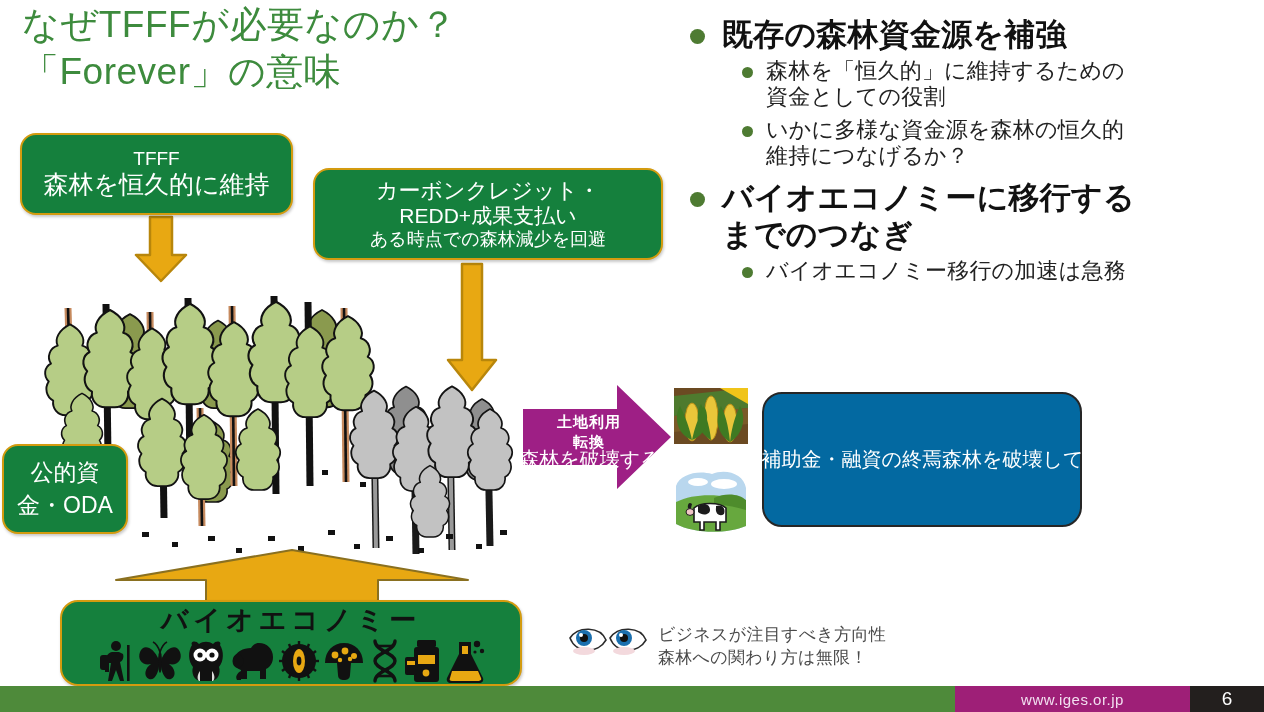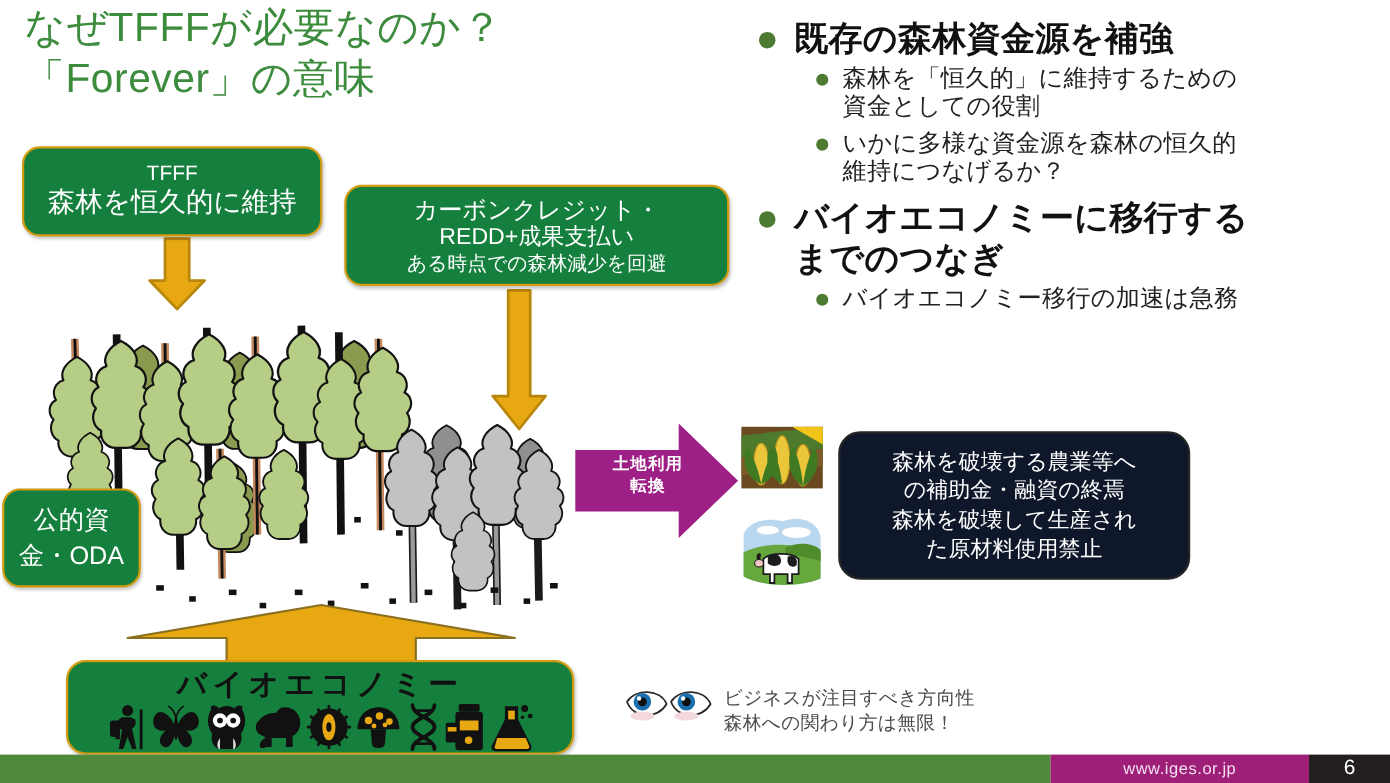--- a/index.html
+++ b/index.html
@@ -58,37 +58,37 @@
   #credit-box{left:313px;top:168px;width:350px;height:92px;}
   #credit-box .ln1{font-size:22px;}
   #credit-box .ln2{font-size:21px;}
   #credit-box .ln3{font-size:18px;}
 
   #oda-box{left:2px;top:444px;width:126px;height:90px;}
   #oda-box .ln{font-size:23px;line-height:1.45;}
 
   #bio-box{
     left:60px;top:600px;width:462px;height:86px;
-    border-radius:18px;justify-content:flex-end;padding-top:22px;
+    border-radius:18px;justify-content:space-between;padding-top:4px;
   }
   #bio-box .bio-label{
     font-size:27px;color:#111;letter-spacing:5px;font-weight:700;
     line-height:1.05;
   }
   #bio-icons{
     display:flex;align-items:center;justify-content:center;
     gap:3px;margin-top:2px;width:100%;
   }
   #bio-icons svg{display:block;}
 
   
   #gray-box{
     position:absolute;left:762px;top:392px;width:320px;height:135px;
-    background:#0f172a;border:2px solid #262626;border-radius:20px;
-    color:#fff;display:flex;flex-direction:column;align-items:center;
+    background:#0369a1;border:2px solid #262626;border-radius:20px;
+    color:#fff;display:flex;flex-direction:row;align-items:center;
     justify-content:center;box-sizing:border-box;
   }
   #gray-box .ln{font-size:20px;line-height:1.32;white-space:pre;}
 
   
   #purple-arrow{position:absolute;left:521px;top:381px;width:152px;height:112px;}
   #purple-arrow .lbl{
     position:absolute;left:26px;top:31px;width:84px;text-align:center;
     color:#fff;font-size:15px;font-weight:700;line-height:1.35;
     white-space:pre-line;letter-spacing:1px;

